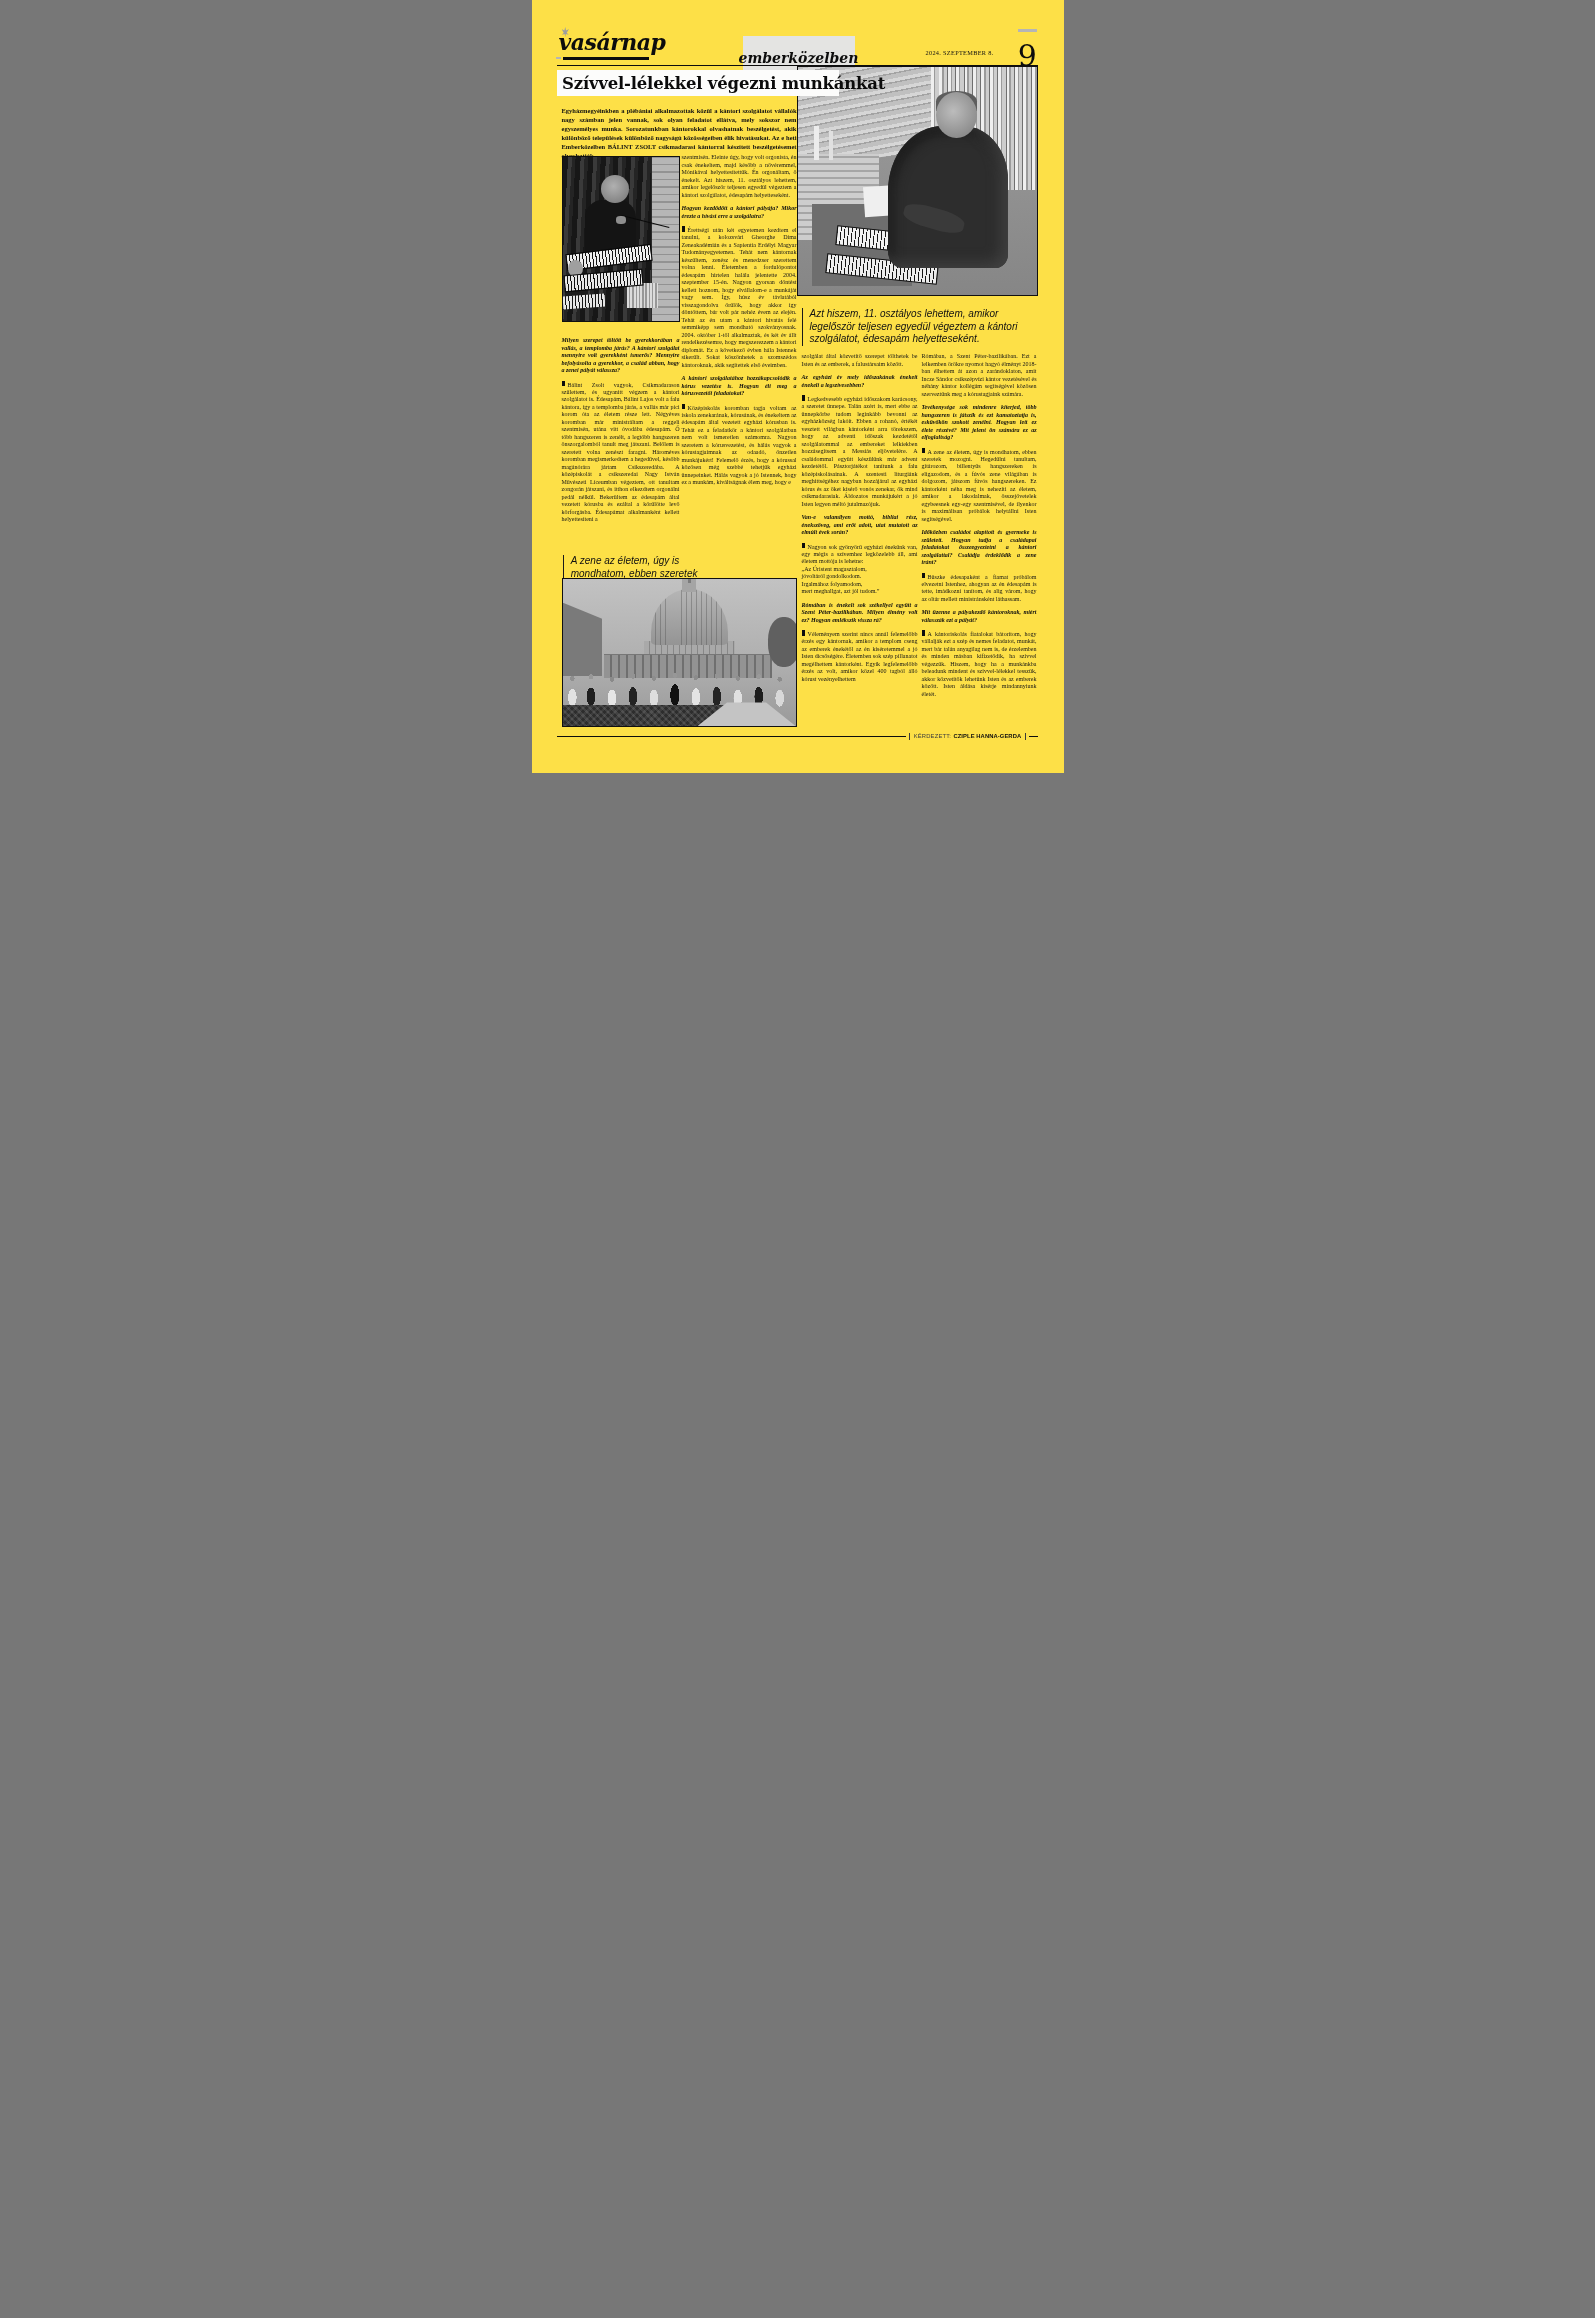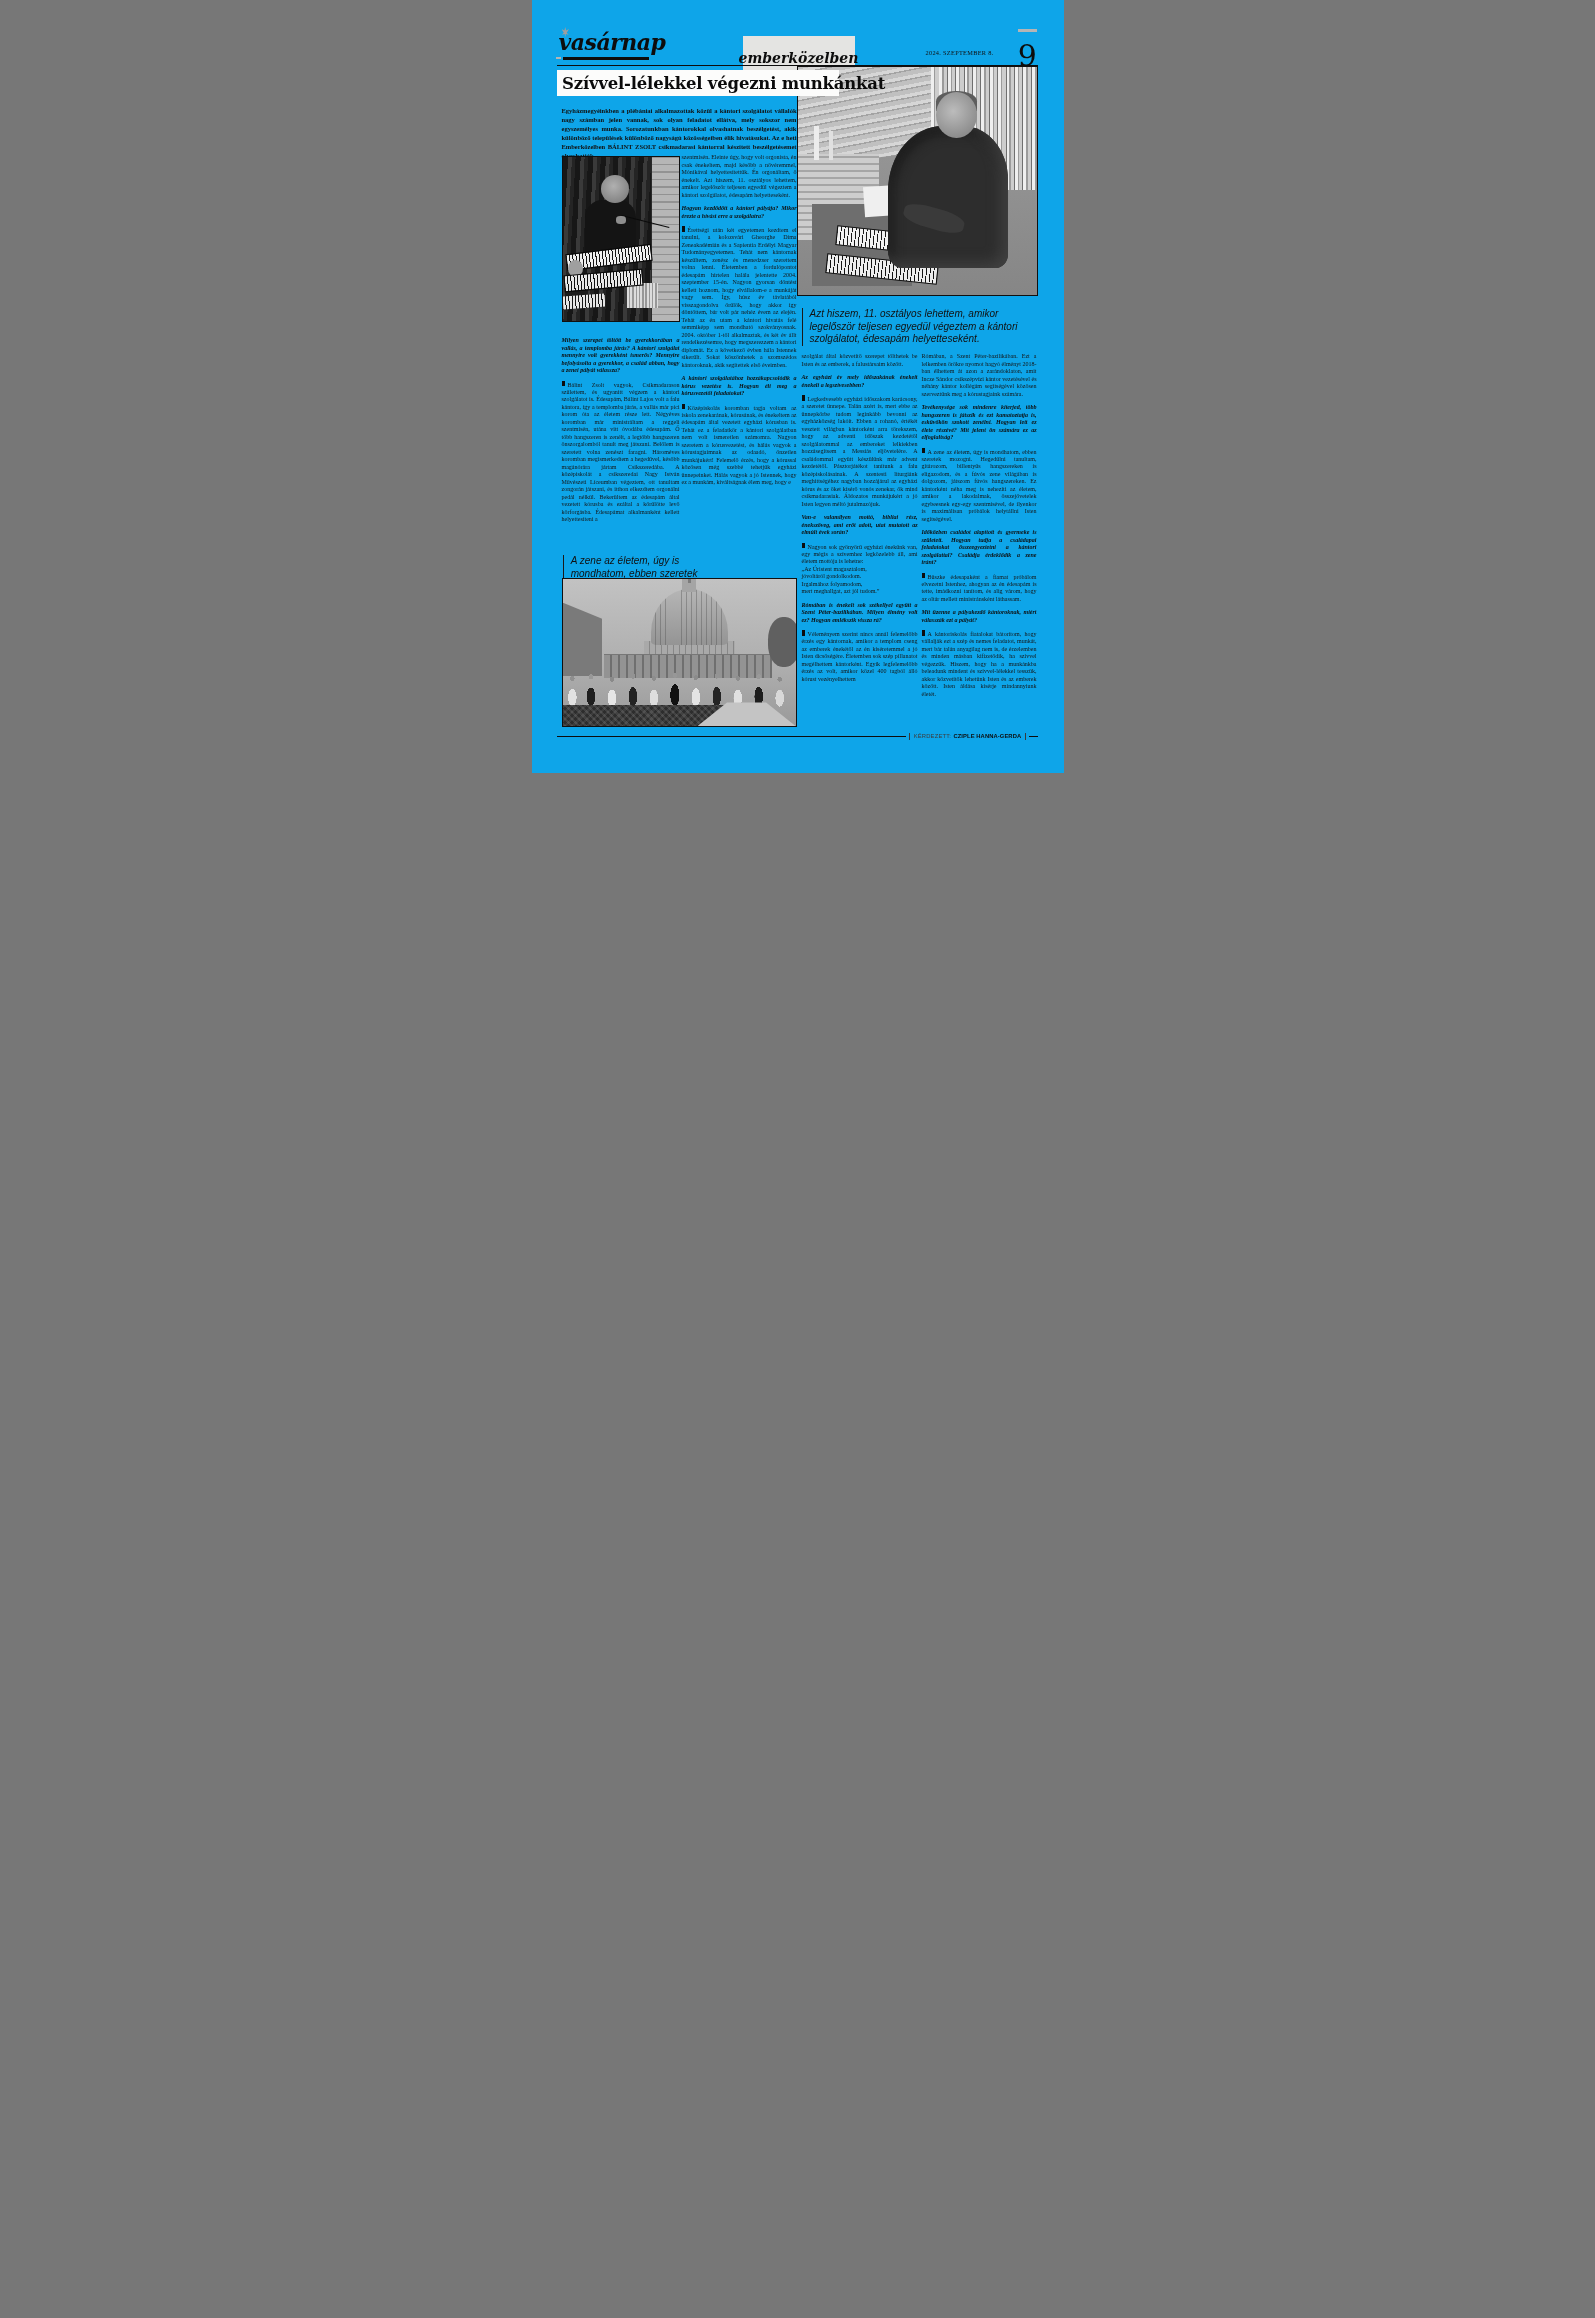--- a/index.html
+++ b/index.html
@@ -1,16 +1,16 @@
 <!DOCTYPE html>
 <html style="font-size:7.5px"><head>
 <meta charset="utf-8">
 <style>
   html,body{margin:0;padding:0;background:#777;}
-  .page{position:relative;width:532px;height:773px;margin:0 auto;background:#0ea5e9;
+  .page{position:relative;width:532px;height:773px;margin:0 auto;background:#fde047;
         font-family:"Liberation Serif", serif;color:#151515;overflow:hidden;}
 
   
   .logo-text{position:absolute;left:27px;top:29px;font-family:"DejaVu Serif",serif;
              font-style:italic;font-weight:bold;font-size:22px;letter-spacing:-0.5px;color:#0d0d0d;}
   .leaf{position:absolute;left:30px;top:27px;width:7.5px;height:10.3px;background:#9e9e9e;
         clip-path:polygon(50% 0,62% 35%,100% 20%,70% 55%,95% 75%,58% 68%,50% 100%,42% 68%,5% 75%,30% 55%,0 20%,38% 35%);}
   .logo-underline{position:absolute;left:31px;top:57px;width:86px;height:3.3px;background:#0d0d0d;}
   .logo-graymark{position:absolute;left:24px;top:57px;width:5.1px;height:2.3px;background:#b5b5b5;}
   .section-box{position:absolute;left:211px;top:36px;width:112px;height:43px;background:#e4e4e2;

